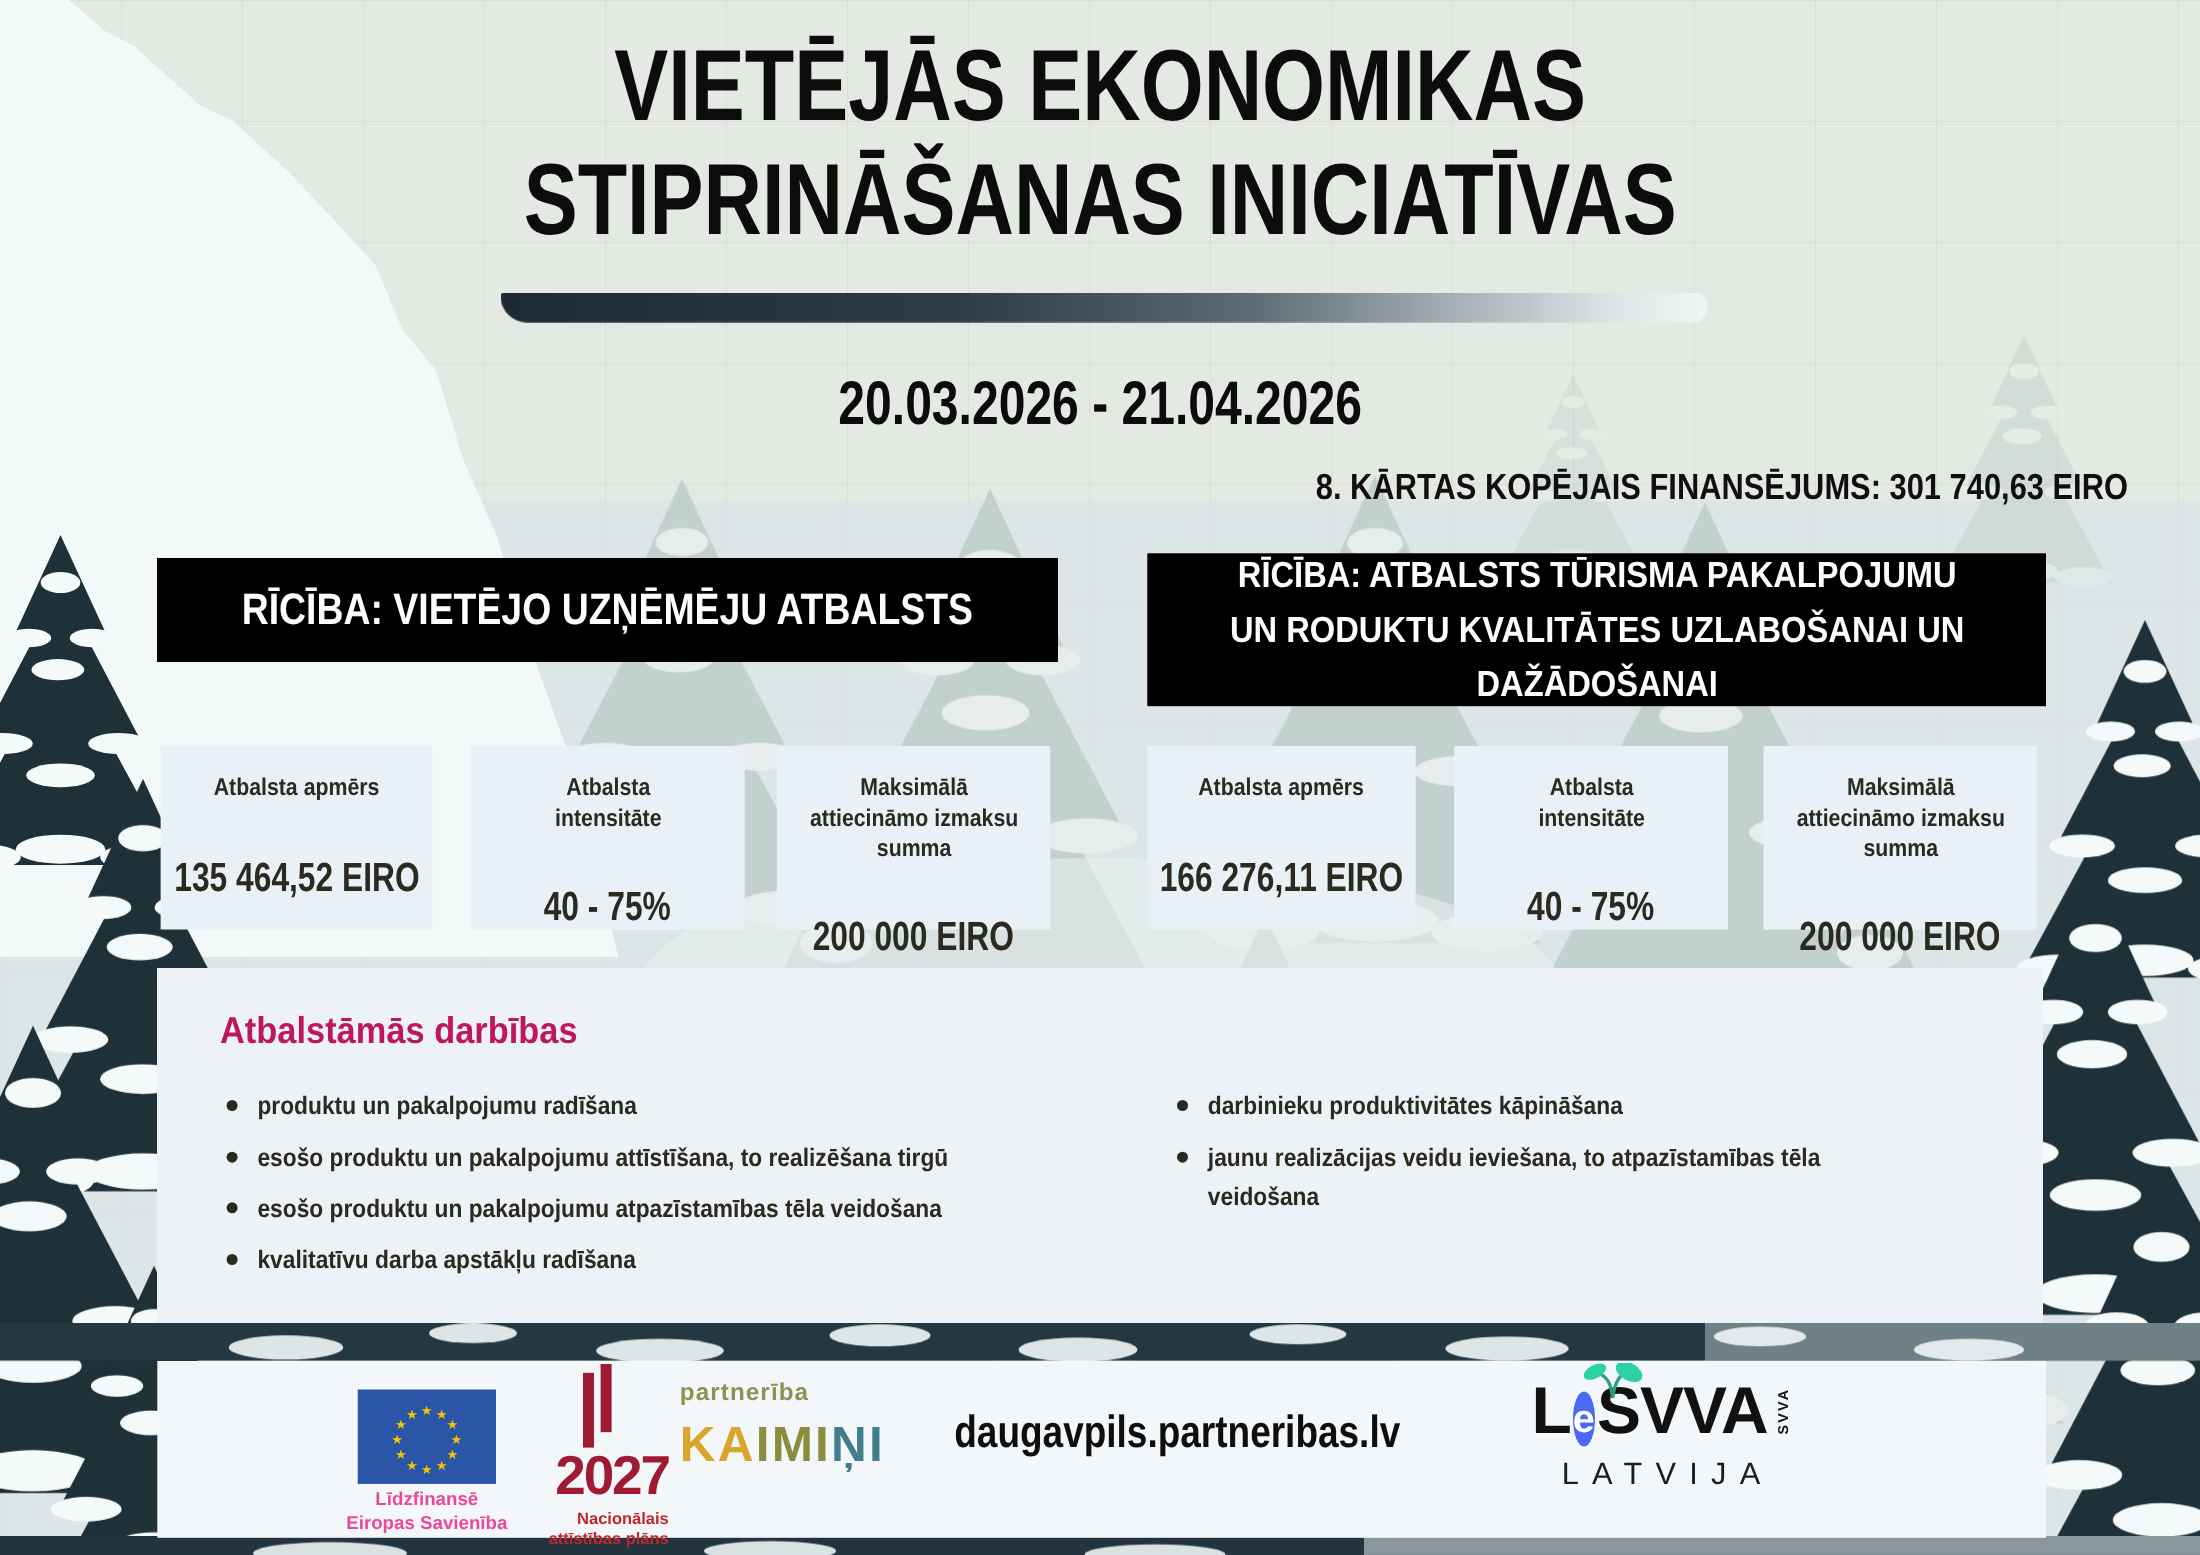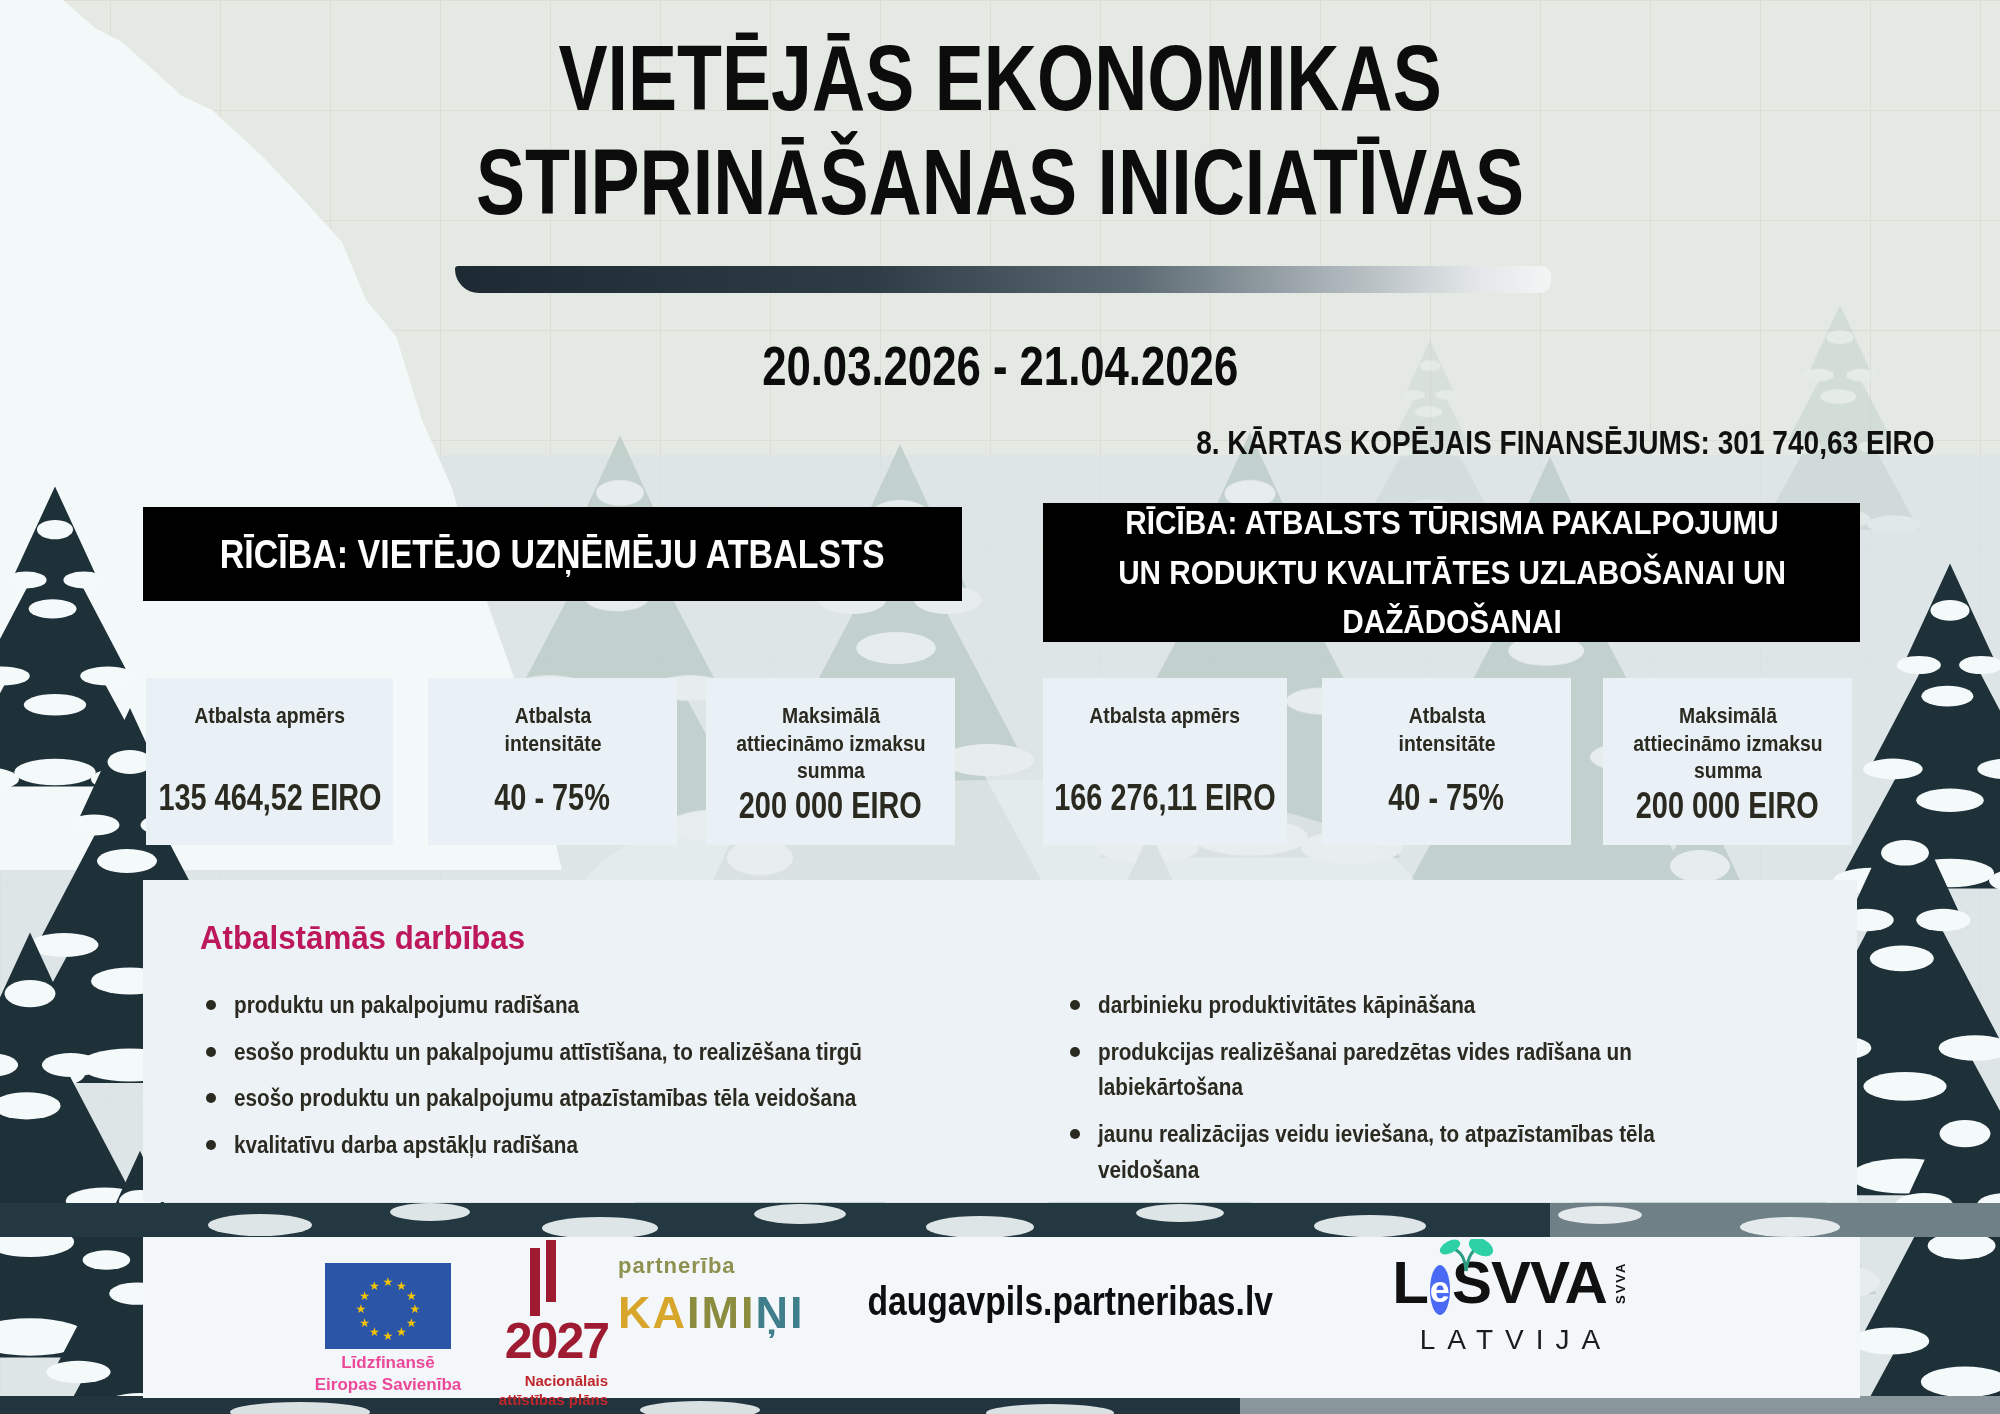--- a/index.html
+++ b/index.html
@@ -21,21 +21,21 @@
 
   
   .hbox{background:#000000;color:#fdfdfd;display:flex;align-items:center;justify-content:center;text-align:center;}
   .hbox-left{left:143px;top:507px;width:819px;height:94px;font-size:40px;font-weight:bold;}
   .hbox-right{left:1043px;top:503px;width:817px;height:139px;font-size:33px;font-weight:bold;line-height:1.5;}
   .hbox-right .cx{width:766px;--sx:.9;}
 
   
   .sbox{background:#eaf1f6;display:flex;flex-direction:column;align-items:center;
         justify-content:space-between;text-align:center;padding:24px 8px 26px 8px;box-sizing:border-box;
-        color:#2b2a20;height:167px;top:678px;}
+        color:#2b2a20;height:167px;top:678px;gap:46px;}
   .sbox .lab{font-size:22px;font-weight:bold;line-height:1.25;}
   .sbox .val{font-size:37px;font-weight:bold;white-space:nowrap;}
   .lab-narrow{max-width:150px;}
   .lab-mid{max-width:232px;}
 
   
   .panel{left:143px;top:880px;width:1714px;height:322px;background:#edf2f7;}
   .act-head{left:200px;top:918px;font-size:34px;font-weight:bold;color:#be185d;}
   ul.blist{list-style:none;margin:0;padding:0;position:absolute;color:#2b2a20;
            font-size:23px;font-weight:bold;line-height:1.55;}
@@ -216,21 +216,20 @@
     <span class="cxl" style="--sx:.92">Atbalstāmās darbības</span>
   </div>
   <ul class="blist blist-left">
     <li><span class="cxl">produktu un pakalpojumu radīšana</span></li>
     <li><span class="cxl">esošo produktu un pakalpojumu attīstīšana, to realizēšana tirgū</span></li>
     <li><span class="cxl">esošo produktu un pakalpojumu atpazīstamības tēla veidošana</span></li>
     <li><span class="cxl">kvalitatīvu darba apstākļu radīšana</span></li>
   </ul>
   <ul class="blist blist-right">
     <li><span class="cxl">darbinieku produktivitātes kāpināšana</span></li>
-    <li><span class="cxl">produkcijas realizēšanai paredzētas vides radīšana un labiekārtošana</span></li>
     <li><span class="cxl">jaunu realizācijas veidu ieviešana, to atpazīstamības tēla veidošana</span></li>
   </ul>
 
   <div class="abs footer"></div>
 
   <svg class="abs eu-flag" viewBox="0 0 126 86">
     <rect width="126" height="86" fill="#2b56a7"></rect>
     <g fill="#f5c400" font-family="DejaVu Sans, sans-serif" font-size="12" text-anchor="middle">
       <text x="63" y="23">★</text>
         <text x="76.5" y="26.6">★</text>

